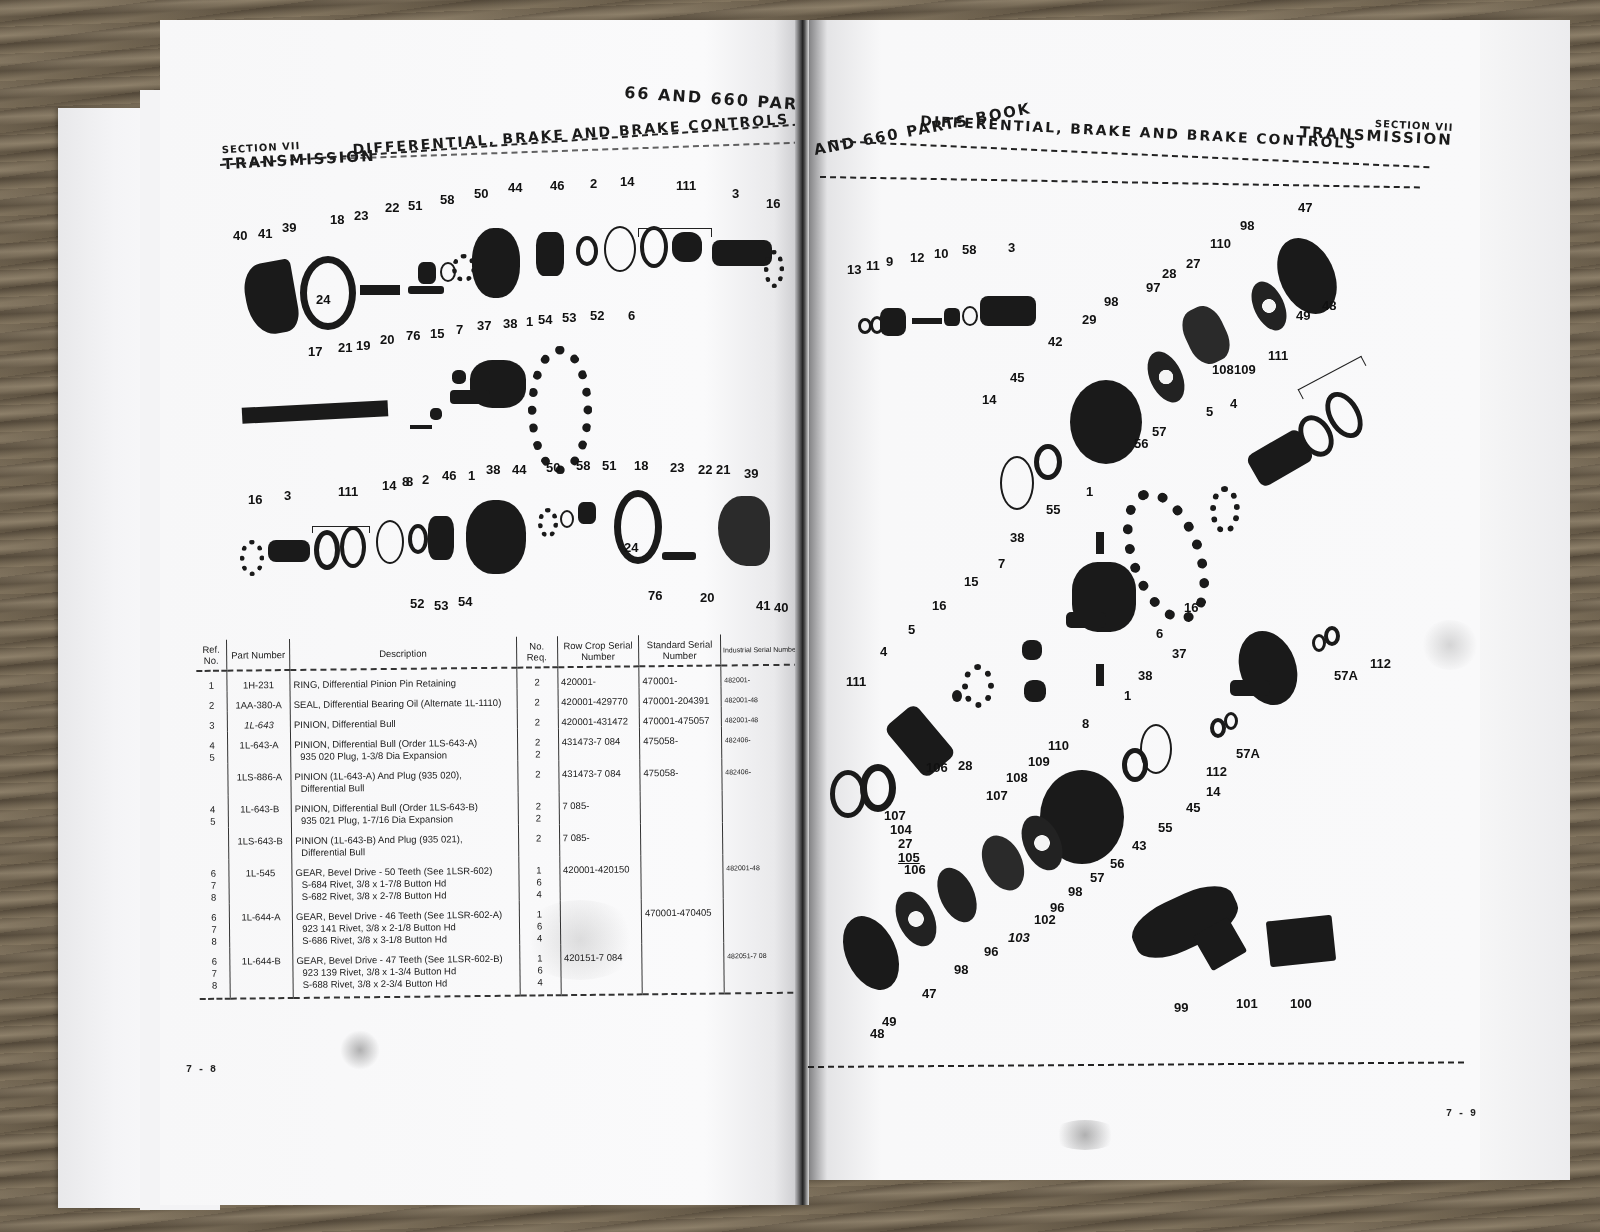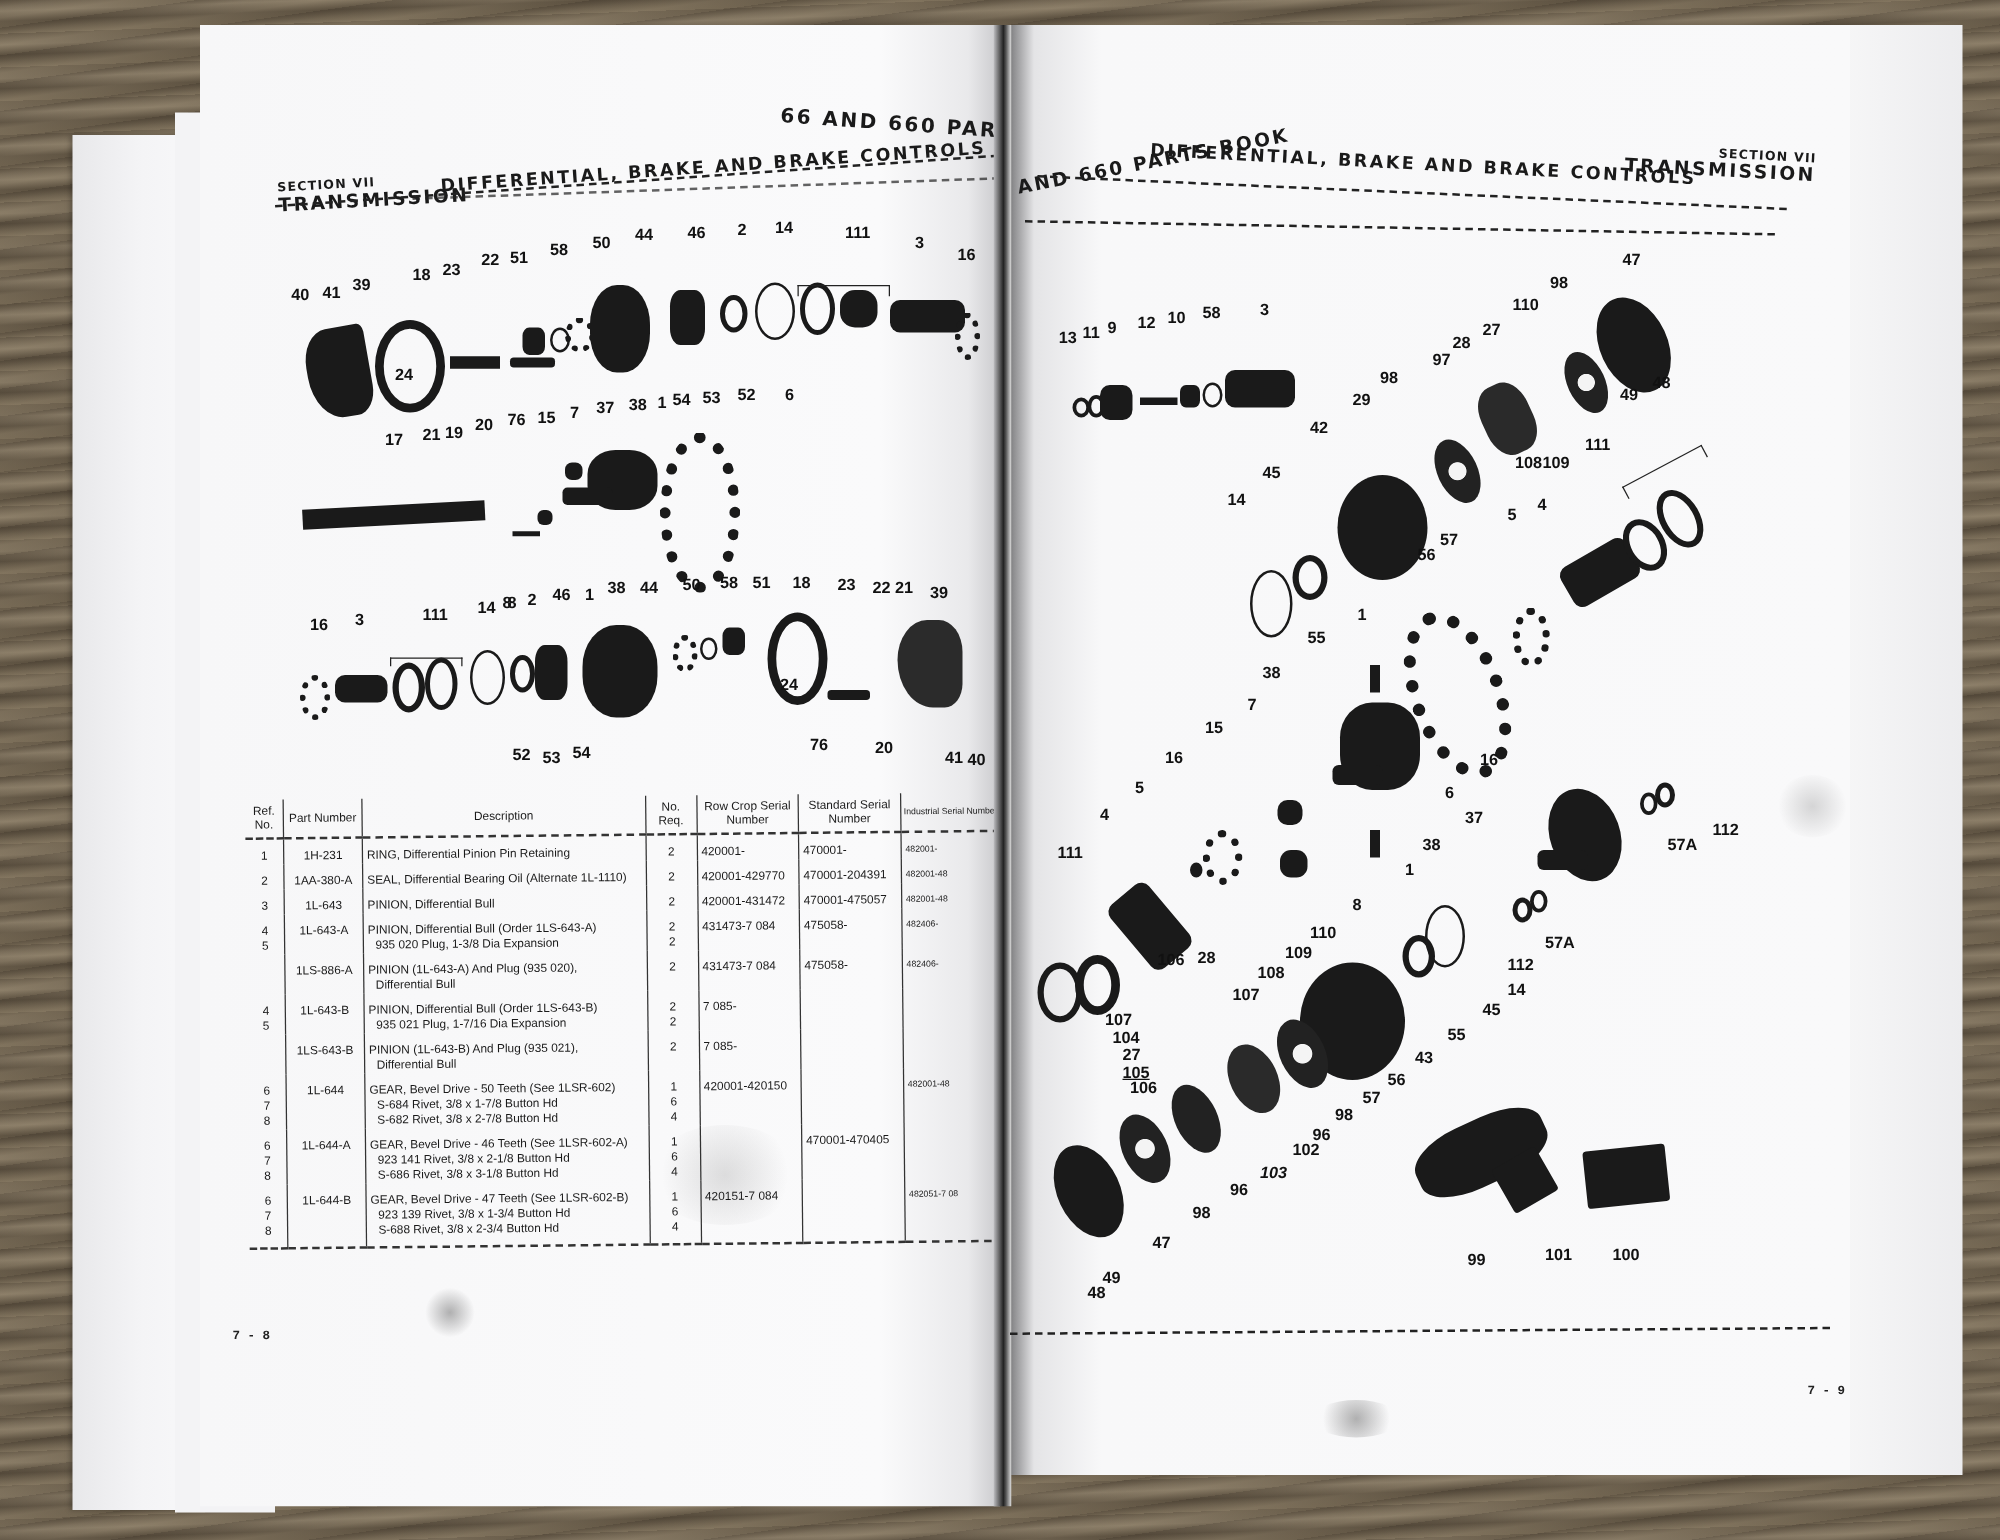--- a/index.html
+++ b/index.html
@@ -222,21 +222,21 @@
           <td class="c-desc">
             <span style="display: block;">SEAL, Differential Bearing Oil (Alternate 1L-1110)</span>
           </td>
           <td class="c-req" style="white-space: pre-line;">2</td>
           <td class="c-row" style="white-space: pre-line;">420001-429770</td>
           <td class="c-std" style="white-space: pre-line;">470001-204391</td>
           <td class="c-ind" style="white-space: pre-line;">482001-48</td>
         </tr>
         <tr class="grp">
           <td class="c-ref" style="white-space: pre-line;">3</td>
-          <td class="c-part" style="white-space: pre-line;">1L-643</td>
+          <td class="c-part" style="white-space: pre-line; font-style: italic;">1L-643</td>
           <td class="c-desc">
             <span style="display: block;">PINION, Differential Bull</span>
           </td>
           <td class="c-req" style="white-space: pre-line;">2</td>
           <td class="c-row" style="white-space: pre-line;">420001-431472</td>
           <td class="c-std" style="white-space: pre-line;">470001-475057</td>
           <td class="c-ind" style="white-space: pre-line;">482001-48</td>
         </tr>
         <tr class="grp">
           <td class="c-ref" style="white-space: pre-line;">4
@@ -287,21 +287,21 @@
           </td>
           <td class="c-req" style="white-space: pre-line;">2</td>
           <td class="c-row" style="white-space: pre-line;">7 085-</td>
           <td class="c-std" style="white-space: pre-line;"></td>
           <td class="c-ind" style="white-space: pre-line;"></td>
         </tr>
         <tr class="grp">
           <td class="c-ref" style="white-space: pre-line;">6
 7
 8</td>
-          <td class="c-part" style="white-space: pre-line;">1L-644</td>
+          <td class="c-part" style="white-space: pre-line;">1L-545</td>
           <td class="c-desc">
             <span style="display: block;">GEAR, Bevel Drive - 50 Teeth (See 1LSR-602)</span>
             <span class="sub" style="display: block;">S-684 Rivet, 3/8 x 1-7/8 Button Hd</span>
             <span class="sub" style="display: block;">S-682 Rivet, 3/8 x 2-7/8 Button Hd</span>
           </td>
           <td class="c-req" style="white-space: pre-line;">1
 6
 4</td>
           <td class="c-row" style="white-space: pre-line;">420001-420150</td>
           <td class="c-std" style="white-space: pre-line;"></td>

